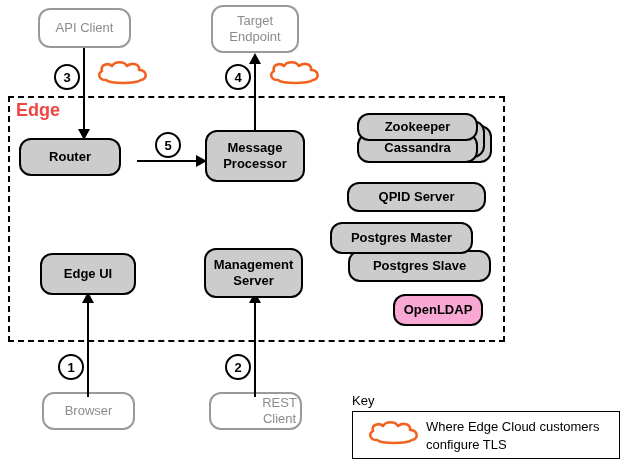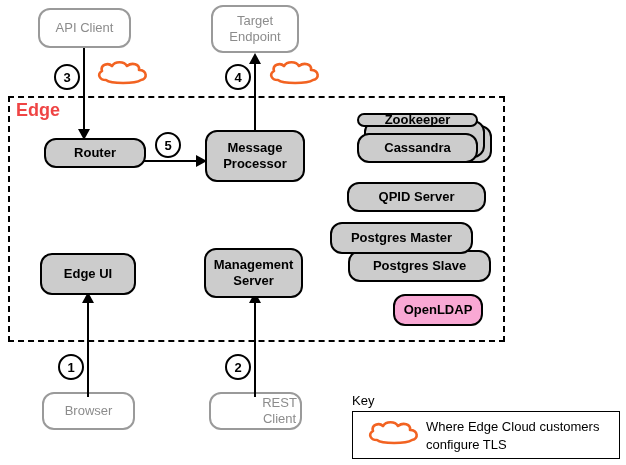--- a/index.html
+++ b/index.html
@@ -188,35 +188,35 @@
 
   <div class="line-h" style="left:137px; top:160px; width:66px;"></div>
   <div class="arrow-right" style="left:196px; top:155px;"></div>
 
   <div class="line-v" style="left:87px; top:301px; height:96px;"></div>
   <div class="arrow-up" style="left:82px; top:292px;"></div>
 
   <div class="line-v" style="left:254px; top:301px; height:96px;"></div>
   <div class="arrow-up" style="left:249px; top:292px;"></div>
 
-  <div class="node filled" style="left:44px; top:138px; width:102px; height:30px;">Router</div>
+  <div class="node filled" style="left:19px; top:138px; width:102px; height:38px;">Router</div>
 
   <div class="node filled" style="left:205px; top:130px; width:100px; height:52px;">Message
 Processor</div>
 
   <div class="node filled" style="left:40px; top:253px; width:96px; height:42px;">Edge UI</div>
 
   <div class="node filled" style="left:204px; top:248px; width:99px; height:50px;">Management
 Server</div>
 
   <div class="stack-wrap" style="left:0; top:0;">
     <div class="node filled" style="left:371px; top:125px; width:121px; height:38px;"></div>
     <div class="node filled" style="left:364px; top:120px; width:121px; height:38px;"></div>
     <div class="node filled" style="left:357px; top:133px; width:121px; height:30px;">Cassandra</div>
-    <div class="node filled" style="left:357px; top:113px; width:121px; height:14px;">Zookeeper</div>
+    <div class="node filled" style="left:357px; top:113px; width:121px; height:28px;">Zookeeper</div>
   </div>
 
   <div class="node filled" style="left:347px; top:182px; width:139px; height:30px;">QPID Server</div>
 
   <div class="stack-wrap" style="left:0; top:0;">
     <div class="node filled" style="left:348px; top:250px; width:143px; height:32px;">Postgres Slave</div>
     <div class="node filled" style="left:330px; top:222px; width:143px; height:32px;">Postgres Master</div>
   </div>
 
   <div class="node light" style="left:393px; top:294px; width:90px; height:32px;">OpenLDAP</div>

